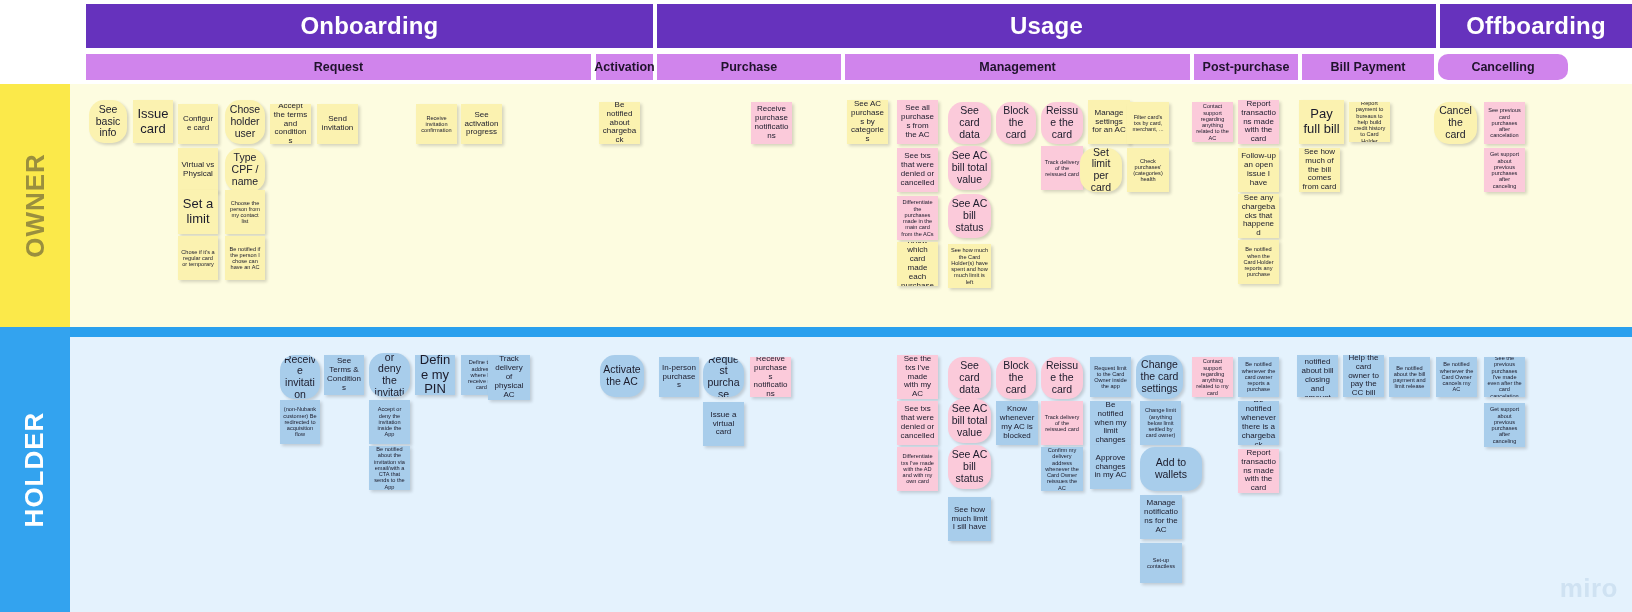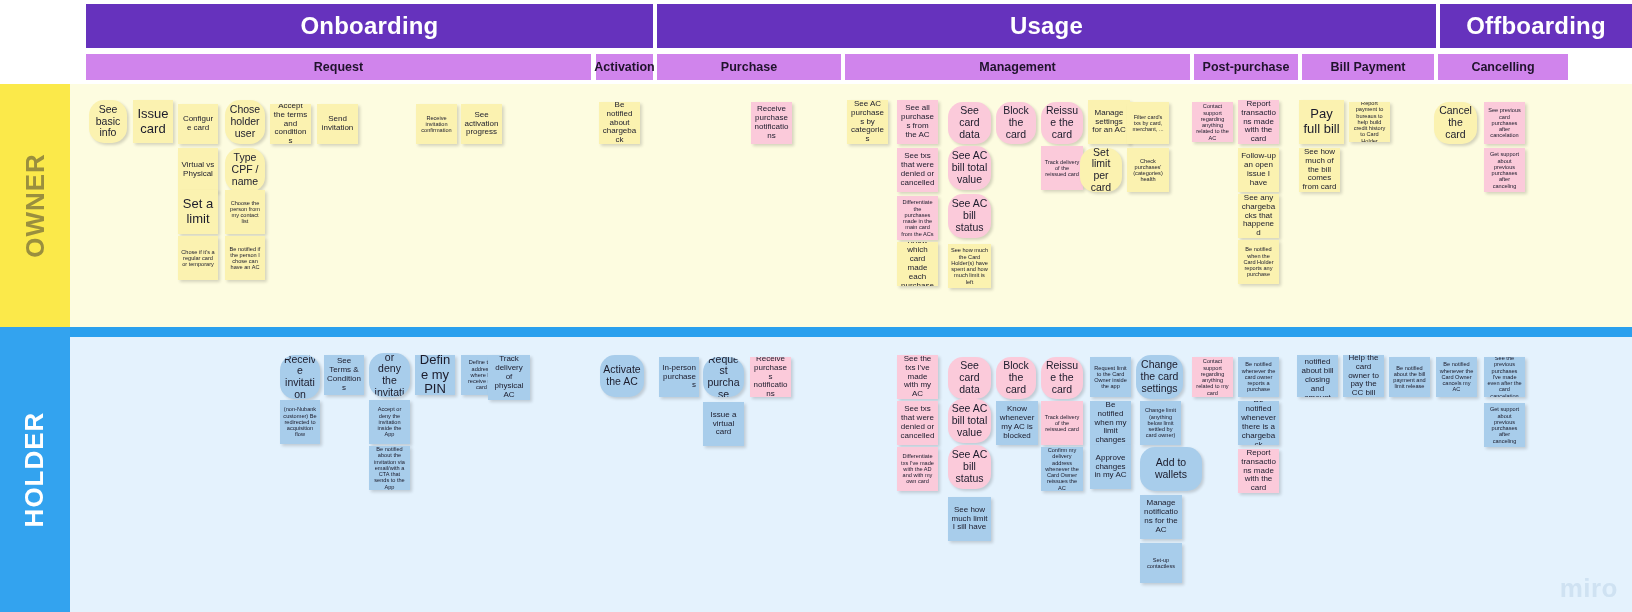--- a/index.html
+++ b/index.html
@@ -103,21 +103,21 @@
   <div id="headers">
       <div class="epic" style="left: 86px; top: 4px; width: 567px; height: 44px;">Onboarding</div>
       <div class="epic" style="left: 657px; top: 4px; width: 779px; height: 44px;">Usage</div>
       <div class="epic" style="left: 1440px; top: 4px; width: 192px; height: 44px;">Offboarding</div>
       <div class="activity" style="left: 86px; top: 54px; width: 505px; height: 26px;">Request</div>
       <div class="activity" style="left: 596px; top: 54px; width: 57px; height: 26px;">Activation</div>
       <div class="activity" style="left: 657px; top: 54px; width: 184px; height: 26px;">Purchase</div>
       <div class="activity" style="left: 845px; top: 54px; width: 345px; height: 26px;">Management</div>
       <div class="activity" style="left: 1194px; top: 54px; width: 104px; height: 26px;">Post-purchase</div>
       <div class="activity" style="left: 1302px; top: 54px; width: 132px; height: 26px;">Bill Payment</div>
-      <div class="activity" style="left: 1438px; top: 54px; width: 130px; height: 26px;">Cancelling</div>
+      <div class="activity" style="left: 1438px; top: 54px; width: 130px; height: 26px; border-radius: 10px;">Cancelling</div>
     </div>
 
   <div id="notes">
       <div class="note y s-md" style="left: 89px; top: 100px; width: 38px; height: 43px;">See basic info</div>
       <div class="note y s-lg" style="left: 133px; top: 100px; width: 40px; height: 43px;">Issue card</div>
       <div class="note y s-sm" style="left: 178px; top: 104px; width: 40px; height: 40px;">Configure card</div>
       <div class="note y s-md" style="left: 225px; top: 100px; width: 40px; height: 44px;">Chose holder user</div>
       <div class="note y s-sm" style="left: 270px; top: 104px; width: 41px; height: 40px;">Accept the terms and conditions</div>
       <div class="note y s-sm" style="left: 317px; top: 104px; width: 41px; height: 40px;">Send invitation</div>
       <div class="note y s-sm" style="left: 178px; top: 148px; width: 40px; height: 44px;">Virtual vs Physical</div>
@@ -157,21 +157,21 @@
       <div class="note y s-sm" style="left: 897px; top: 242px; width: 41px; height: 44px;">Know which card made each purchase</div>
       <div class="note y s-xs" style="left: 948px; top: 244px; width: 43px; height: 44px;">See how much the Card Holder(s) have spent and how much limit is left</div>
       <div class="note y s-xs" style="left: 1238px; top: 240px; width: 41px; height: 44px;">Be notified when the Card Holder reports any purchase</div>
       <div class="note b s-md" style="left: 280px; top: 355px; width: 40px; height: 44px;">Receive invitation</div>
       <div class="note b s-sm" style="left: 324px; top: 355px; width: 40px; height: 40px;">See Terms &amp; Conditions</div>
       <div class="note b s-md" style="left: 369px; top: 353px; width: 41px; height: 44px;">Accept or deny the invitation</div>
       <div class="note b s-lg" style="left: 415px; top: 355px; width: 40px; height: 40px;">Define my PIN</div>
       <div class="note b s-xs" style="left: 461px; top: 355px; width: 41px; height: 40px;">Define the address where I'll receive my card</div>
       <div class="note b s-sm" style="left: 488px; top: 355px; width: 42px; height: 45px;">Track delivery of physical AC</div>
       <div class="note b s-md" style="left: 600px; top: 355px; width: 44px; height: 42px;">Activate the AC</div>
-      <div class="note b s-sm" style="left: 659px; top: 357px; width: 40px; height: 40px; text-align: right;">In-person purchases</div>
+      <div class="note b s-sm" style="left: 659px; top: 357px; width: 40px; height: 40px;">In-person purchases</div>
       <div class="note b s-md" style="left: 703px; top: 357px; width: 41px; height: 40px;">Request purchase</div>
       <div class="note p s-sm" style="left: 750px; top: 357px; width: 41px; height: 40px;">Receive purchases notifications</div>
       <div class="note b s-xs" style="left: 280px; top: 400px; width: 40px; height: 44px;">(non-Nubank customer) Be redirected to acquisition flow</div>
       <div class="note b s-xs" style="left: 369px; top: 400px; width: 41px; height: 44px;">Accept or deny the invitation inside the App</div>
       <div class="note b s-xs" style="left: 369px; top: 446px; width: 41px; height: 44px;">Be notified about the invitation via email/with a CTA that sends to the App</div>
       <div class="note b s-sm" style="left: 703px; top: 402px; width: 41px; height: 44px;">Issue a virtual card</div>
       <div class="note p s-sm" style="left: 897px; top: 355px; width: 41px; height: 44px;">See the txs I've made with my AC</div>
       <div class="note p s-md" style="left: 948px; top: 357px; width: 43px; height: 42px;">See card data</div>
       <div class="note p s-md" style="left: 996px; top: 357px; width: 40px; height: 42px;">Block the card</div>
       <div class="note p s-md" style="left: 1041px; top: 357px; width: 42px; height: 42px;">Reissue the card</div>

